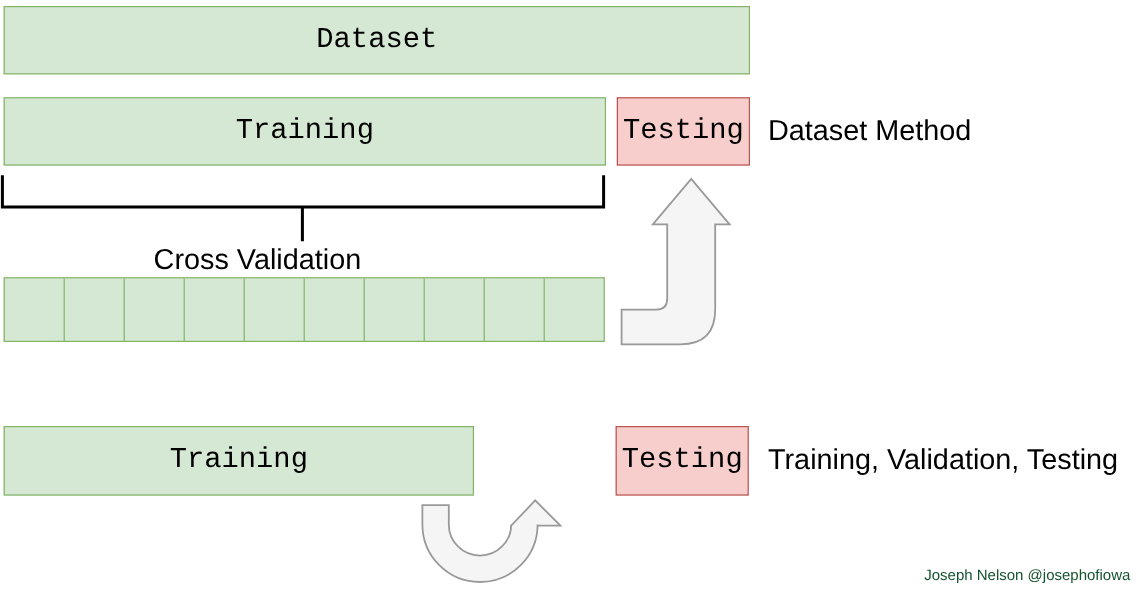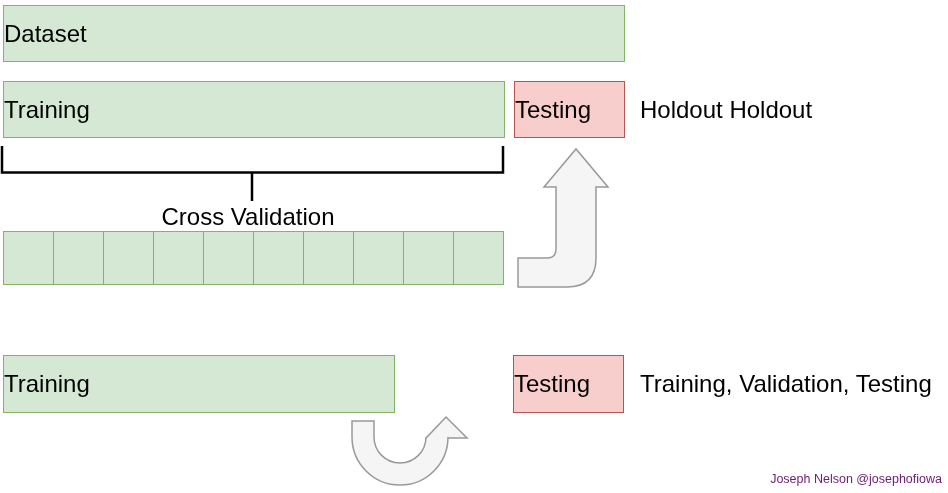--- a/index.html
+++ b/index.html
@@ -2,68 +2,68 @@
 <html style="--green-fill: #d5e8d4; --green-border: #82b366; --red-fill: #f8cecc; --red-border: #b85450; --yellow-fill: #fff2cc; --yellow-border: #d6b656; --arrow-fill: #f5f5f5; --arrow-border: #999999; --line-color: #000000;"><head>
 <meta charset="utf-8">
 <style>
   html,body { margin:0; padding:0; background:#fff; }
   #canvas {
     position:relative; width:948px; height:493px; background:#ffffff;
     font-family:"Liberation Sans", sans-serif; color:#000; overflow:hidden;
   }
   .box {
     position:absolute; box-sizing:border-box; border:1px solid;
-    display:flex; align-items:center; 
-    font-size:24px; line-height:1; white-space:nowrap;
+    display:flex; align-items:center; justify-content:center;
+    font-size:24px; line-height:1; white-space:nowrap;font-family:Liberation Mono, monospace;
   }
   .green  { background:var(--green-fill);  border-color:var(--green-border); }
   .red    { background:var(--red-fill);    border-color:var(--red-border); }
   .yellow { background:var(--yellow-fill); border-color:var(--yellow-border); }
 
   .caption {
     position:absolute; font-size:24px; display:flex; align-items:center;
     white-space:nowrap;
   }
 
   #cv-bar {
     position:absolute; left:3px; top:231px; width:501px; height:54px;
     box-sizing:border-box; border:1px solid var(--green-border);
     background:var(--green-fill); display:flex;
   }
   #cv-bar .fold { flex:1 1 0; }
   #cv-bar .fold:not(:last-child) { border-right:1px solid var(--green-border); }
 
   #cv-label {
-    position:absolute; left:128px; top:203px; width:240px; text-align:center;
+    position:absolute; left:128px; top:203px; width:240px; text-align:left;
     font-size:24px;
   }
   #data-permitting { position:absolute; left:10px; top:320px; font-size:24px; }
   #attribution {
-    position:absolute; right:6px; top:472px; font-size:12.5px; color:#701a75;
+    position:absolute; right:6px; top:472px; font-size:12.5px; color:#14532d;
   }
   #overlay { position:absolute; left:0; top:0; pointer-events:none; }
   .arrow-shape { fill:var(--arrow-fill); stroke:var(--arrow-border); stroke-width:1.5; }
   .bracket-line { fill:none; stroke:var(--line-color); stroke-width:2.5; }
 </style>
 </head>
 <body>
 
 <div id="canvas">
 
   <div class="box green" style="left:3px; top:5px; width:622px; height:57px;">
     <span>Dataset</span>
   </div>
 
   <div class="box green" style="left:3px; top:81px; width:502px; height:57px;">
     <span>Training</span>
   </div>
   <div class="box red" style="left:514px; top:81px; width:111px; height:57px;">
     <span>Testing</span>
   </div>
-  <div class="caption" style="left:640px; top:81px; height:57px;">Holdout Holdout</div>
+  <div class="caption" style="left:640px; top:81px; height:57px;">Dataset Method</div>
 
   <div id="cv-label">Cross Validation</div>
 
   <div id="cv-bar">
       <div class="fold"></div>
       <div class="fold"></div>
       <div class="fold"></div>
       <div class="fold"></div>
       <div class="fold"></div>
       <div class="fold"></div>

